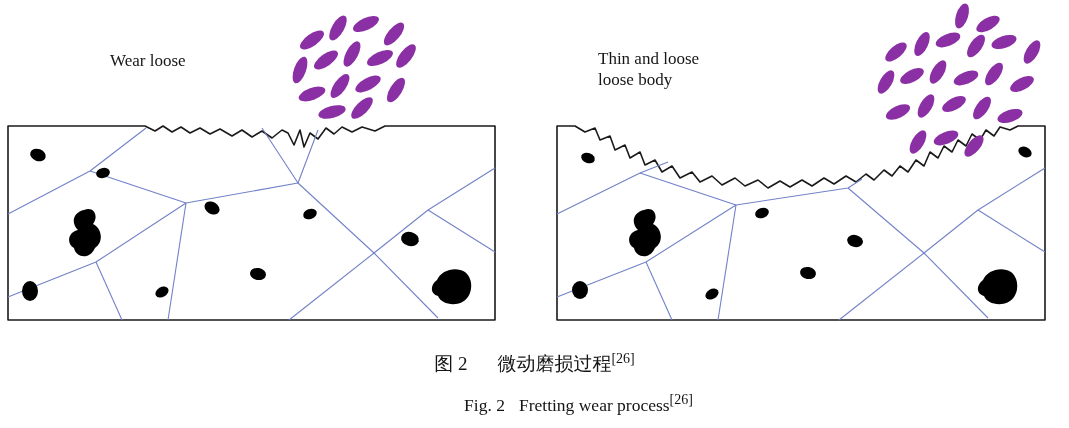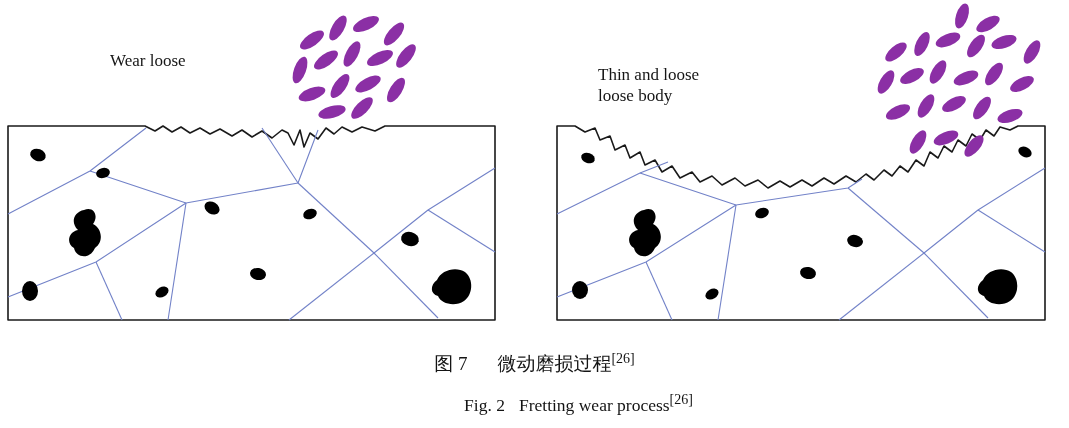--- a/index.html
+++ b/index.html
@@ -14,21 +14,21 @@
   }
   .figure svg { position:absolute; left:0; top:0; }
   .panel-label {
     position:absolute;
     font-size:17px;
     line-height:21px;
     color:#161616;
     white-space:nowrap;
   }
   .panel-label.left  { left:110px; top:50px; }
-  .panel-label.right { left:598px; top:64px; }
+  .panel-label.right { left:598px; top:48px; }
   .caption {
     position:absolute;
     left:0; width:100%;
     text-align:center;
     color:#141414;
   }
   .caption.zh { top:351px; font-size:19px; }
   .caption.en { top:392px; font-size:17.5px;padding-left:44px; }
   .caption .num-zh { margin-right:30px; }
   .caption .num-en { margin-right:14px; }
@@ -154,19 +154,19 @@
 
   <div class="panel-label left">
     <span>Wear loose</span>
   </div>
   <div class="panel-label right">
     <span>Thin and loose</span><br>
     <span>loose body</span>
   </div>
 
   <div class="caption zh">
-    <span class="num-zh">图 7</span><span>微动磨损过程</span><sup>[26]</sup>
+    <span class="num-zh">图 2</span><span>微动磨损过程</span><sup>[26]</sup>
   </div>
   <div class="caption en">
     <span class="num-en">Fig. 2</span><span>Fretting wear process</span><sup>[26]</sup>
   </div>
 
 </div>
 
 </body></html>

